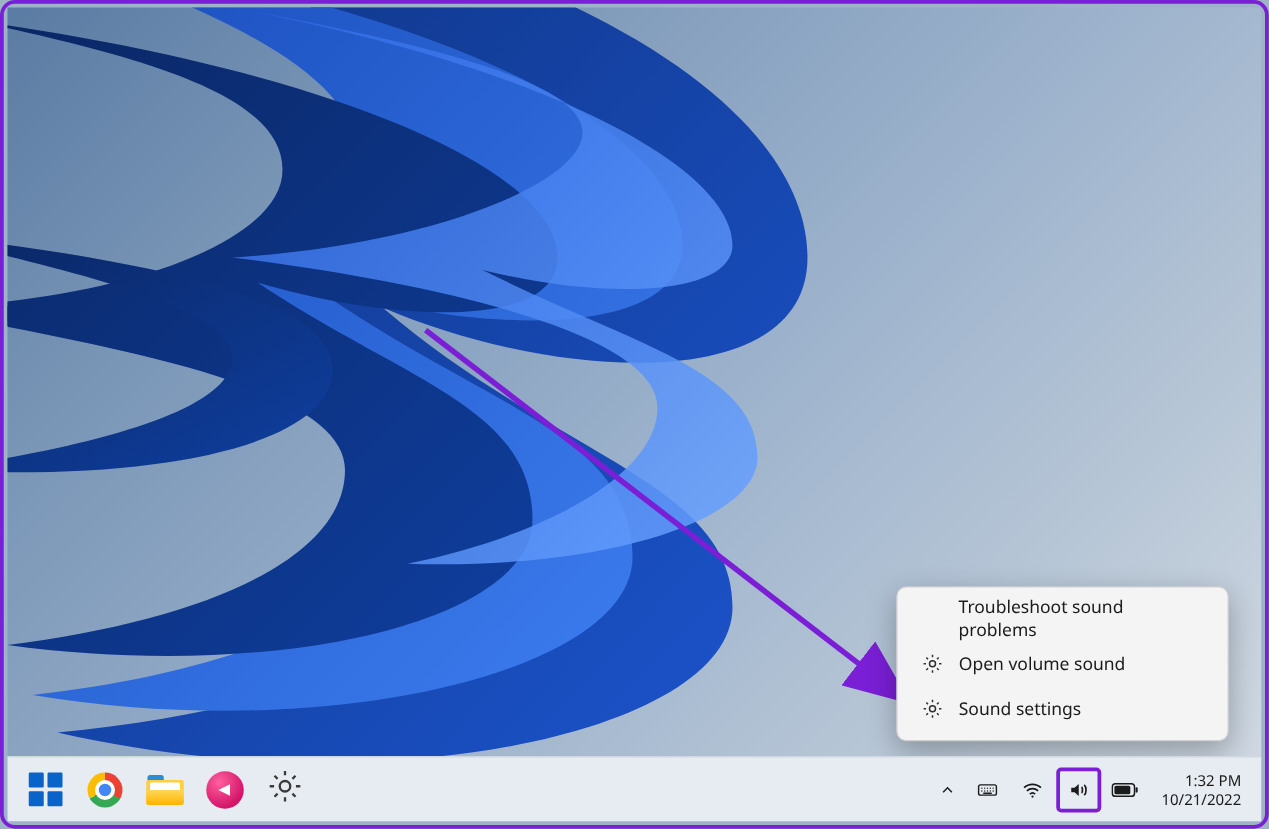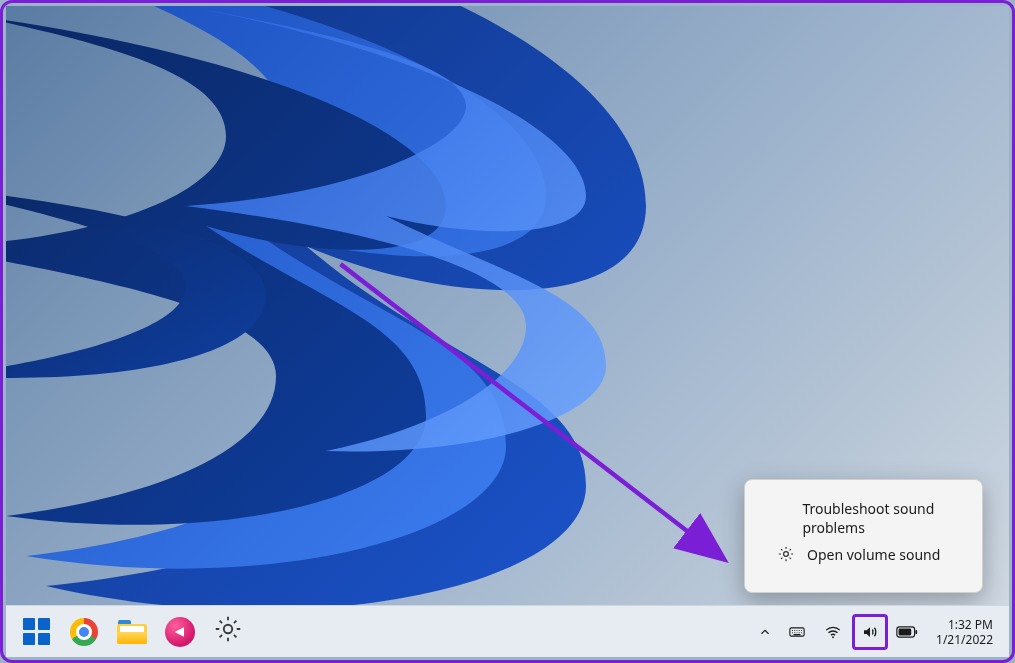--- a/index.html
+++ b/index.html
@@ -14,26 +14,26 @@
 
   
   .desktop svg.bloom { position: absolute; left: -120px; top: -60px; width: 900px; height: 720px; }
 
   
   .anno-arrow { position: absolute; left: 0; top: 0; width: 100%; height: 100%; pointer-events: none; }
 
   
   .context-menu {
     position: absolute; right: 26px; bottom: 12px;
-    width: 239px;
+    width: 266px;
     background: #f4f4f4;
     border: 1px solid #d0d0d0;
     border-radius: 8px;
     box-shadow: 0 8px 24px rgba(0,0,0,0.28);
-    padding: 20px;
+    padding: 7px;
     color: #1b1b1b;
   }
   .context-menu .item {
     display: flex; align-items: center; gap: 12px;
     height: 36px; padding: 0 12px;
     border-radius: 4px;
     font-size: 14px;
     cursor: default;
   }
   .context-menu .ico { width: 18px; height: 18px; display: flex; align-items: center; justify-content: center; color: #303030; }
@@ -140,20 +140,29 @@
     </div>
     <div class="item">
       <span class="ico gear-small">
         <svg viewBox="0 0 24 24" fill="none" stroke="currentColor" stroke-width="1.6">
           <circle cx="12" cy="12" r="3.2"></circle>
           <path d="M12 2.5v2.6M12 18.9v2.6M21.5 12h-2.6M5.1 12H2.5M18.6 5.4l-1.8 1.8M7.2 16.8l-1.8 1.8M18.6 18.6l-1.8-1.8M7.2 7.2 5.4 5.4"></path>
         </svg>
       </span>
       <span>Open volume sound</span>
     </div>
+    <div class="item">
+      <span class="ico gear-small">
+        <svg viewBox="0 0 24 24" fill="none" stroke="currentColor" stroke-width="1.6">
+          <circle cx="12" cy="12" r="3.2"></circle>
+          <path d="M12 2.5v2.6M12 18.9v2.6M21.5 12h-2.6M5.1 12H2.5M18.6 5.4l-1.8 1.8M7.2 16.8l-1.8 1.8M18.6 18.6l-1.8-1.8M7.2 7.2 5.4 5.4"></path>
+        </svg>
+      </span>
+      <span>Sound settings</span>
+    </div>
   </div>
 </div>
 
 <div class="taskbar">
   <div class="left-apps">
     <div class="tb-item">
       <div class="start-grid">
           <span></span>
           <span></span>
           <span></span>
@@ -219,16 +228,16 @@
     </div>
     <div class="tb-item batt">
       <svg viewBox="0 0 26 14" fill="none" stroke="currentColor" stroke-width="1.4">
         <rect x="1" y="1" width="21" height="12" rx="3"></rect>
           <rect x="23" y="4.5" width="2" height="5" rx="1" fill="currentColor" stroke="none"></rect>
         <rect x="3" y="3" width="15" height="8" rx="1.5" fill="currentColor" stroke="none"></rect>
       </svg>
     </div>
     <div class="clock">
       <span>1:32 PM</span>
-      <span>1/21/2022</span>
+      <span>10/21/2022</span>
     </div>
   </div>
 </div>
 
 </body></html>

